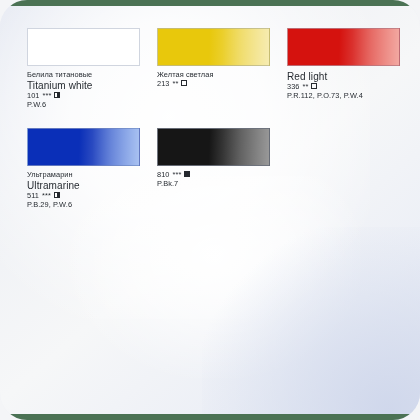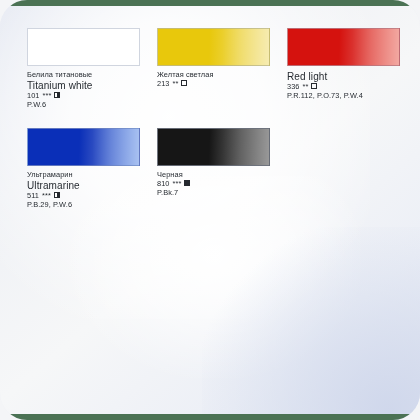--- a/index.html
+++ b/index.html
@@ -210,21 +210,20 @@
             <span class="opacity-sq semi"></span>
           </div>
           <div class="pigment">P.B.29, P.W.6</div>
         </div>
       </div>
       <div class="swatch-cell">
         <div class="chip" style="background: linear-gradient(90deg, rgb(22, 22, 22) 0%, rgb(22, 22, 22) 58%, rgb(42, 42, 42) 100%);">
           <div class="sheen"></div>
         </div>
         <div class="labels">
-          <div class="name-ru">Черная</div>
           <div class="code-row">
             <span>810</span>
             <span>***</span>
             <span class="opacity-sq opaque"></span>
           </div>
           <div class="pigment">P.Bk.7</div>
         </div>
       </div>
     </div>
 

